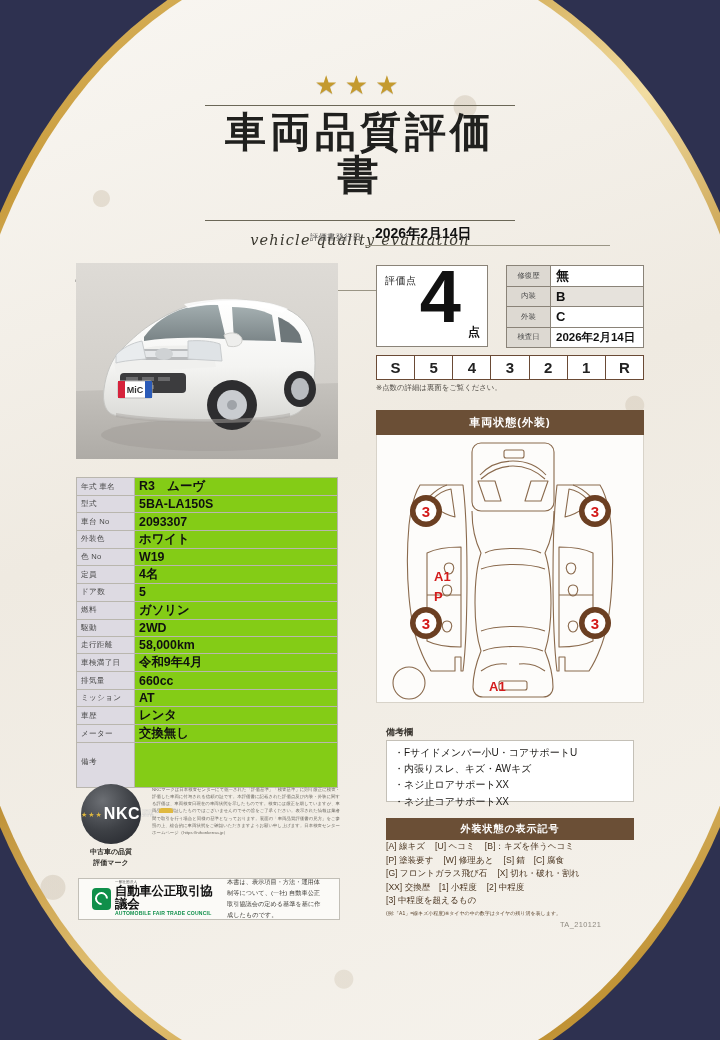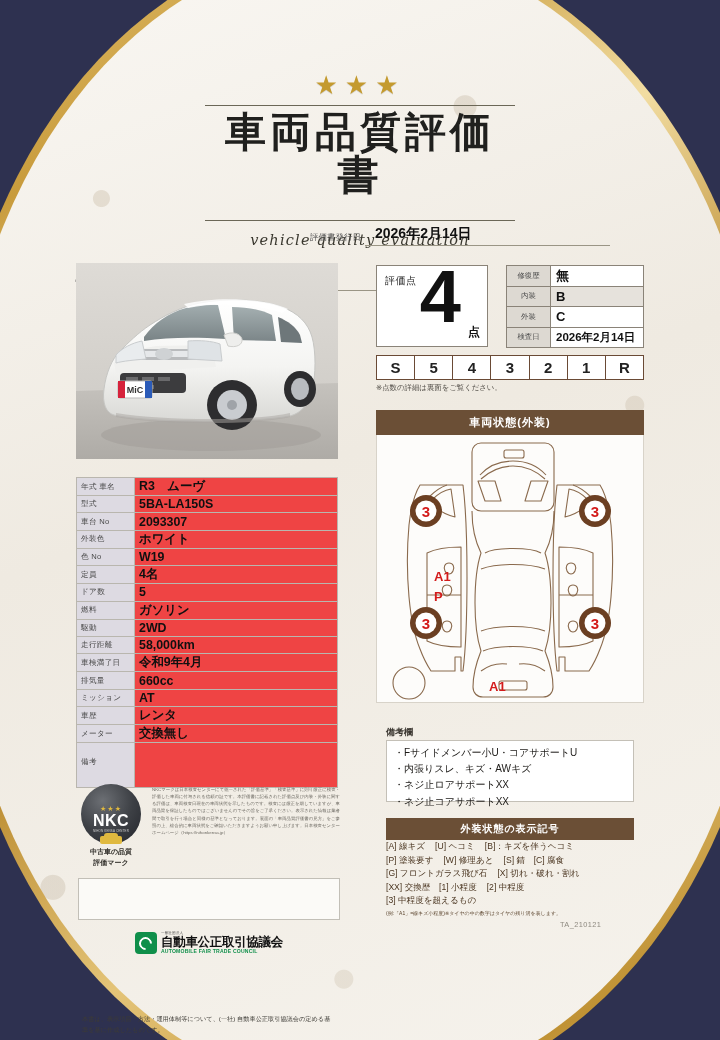--- a/index.html
+++ b/index.html
@@ -50,36 +50,36 @@
   .idlabel { font-size: 8.5px; color: #4b4b4b; padding-bottom: 2px; white-space: nowrap; }
   .idvalue { font-size: 14px; font-weight: 700; color: #111; border-bottom: 1px solid #9a9585; flex: 1; padding: 0 0 2px 10px; margin-left: 4px; white-space: nowrap; }
 
   
   .photo { position: absolute; left: 76px; top: 263px; width: 262px; height: 196px; background: linear-gradient(#d9d6d1,#c9c6c1); overflow: hidden; }
   .photo svg { display: block; }
 
   table.spec { position: absolute; left: 76px; top: 477px; width: 262px; border-collapse: collapse; }
   table.spec td { border: 1px solid #b9b6ae; padding: 0 4px; height: 17.4px; vertical-align: middle; }
   table.spec td.k { width: 58px; background: #dddae2; font-size: 7.6px; color: #4a4a4a; letter-spacing: .3px; }
-  table.spec td.v { background: #ef4444; font-size: 12.4px; font-weight: 700; color: #101010; }
+  table.spec td.v { background: #84cc16; font-size: 12.4px; font-weight: 700; color: #101010; }
   table.spec tr.note td.k, table.spec tr.note td.v { height: 45px; vertical-align: top; padding-top: 14px; }
 
   
   .nkc-block { position: absolute; left: 78px; top: 784px; width: 262px; display: flex; gap: 8px; }
   .nkc-badge { width: 66px; flex: 0 0 66px; text-align: center; }
-  .nkc-circle { width: 60px; height: 60px; border-radius: 50%; margin: 0 auto; background: radial-gradient(circle at 36% 28%, #6c6f74 0%, #3d4045 52%, #22242a 100%); color: #fff; display: flex; flex-direction: column; align-items: center; justify-content: flex-end; gap: 1px; }
+  .nkc-circle { width: 60px; height: 60px; border-radius: 50%; margin: 0 auto; background: radial-gradient(circle at 36% 28%, #6c6f74 0%, #3d4045 52%, #22242a 100%); color: #fff; display: flex; flex-direction: row; align-items: center; justify-content: flex-start; gap: 1px; }
   .nkc-stars { color: #e0b93f; font-size: 7px; letter-spacing: 1px; line-height: 1; }
   .nkc-main { font-size: 16px; font-weight: 700; letter-spacing: .5px; line-height: 1; }
   .nkc-sub { font-size: 2.9px; letter-spacing: .2px; color: #cfcfcf; line-height: 1; }
   .nkc-car { width: 22px; height: 8px; margin-top: 2px; border-radius: 2px; background: #e0b93f; position: relative; }
   .nkc-car::before { content:""; position:absolute; left:4px; top:-3px; width:14px; height:5px; border-radius:3px 3px 0 0; background:#e0b93f; }
   .nkc-cap { font-size: 7px; color: #33312c; font-weight: 700; line-height: 1.5; margin-top: 3px; }
   .nkc-text { flex: 1; font-size: 4.4px; line-height: 1.62; color: #6d6a63; text-align: justify; padding-top: 2px; }
 
-  .afc-box { position: absolute; left: 78px; top: 878px; width: 262px; height: 42px; border: 1px solid #c2bfb7; background: #fbfaf7; display: flex; align-items: center; gap: 7px; padding: 0 3px; flex-direction: column; }
+  .afc-box { position: absolute; left: 78px; top: 878px; width: 262px; height: 42px; border: 1px solid #c2bfb7; background: #fbfaf7; display: flex; align-items: center; gap: 7px; padding: 0 13px; }
   .afc-logo { flex: 0 0 128px; display: flex; align-items: center; gap: 4px; }
   .afc-mark { width: 22px; height: 22px; border-radius: 4px; background: #0f8f4a; display: flex; align-items: center; justify-content: center; }
   .afc-mark span { display: block; width: 13px; height: 13px; border-radius: 50%; border: 2px solid #fff; border-bottom-color: transparent; transform: rotate(-45deg); }
   .afc-names { line-height: 1.05; }
   .afc-tiny { font-size: 3.6px; color: #4b4b4b; letter-spacing: .1px; }
   .afc-jp { font-size: 12.5px; font-weight: 700; color: #111; letter-spacing: -.3px; }
   .afc-en { font-size: 5.1px; font-weight: 700; color: #0f8f4a; letter-spacing: .2px; }
   .afc-note { flex: 1; font-size: 6.2px; line-height: 1.75; color: #3d3b36; }
 
   

